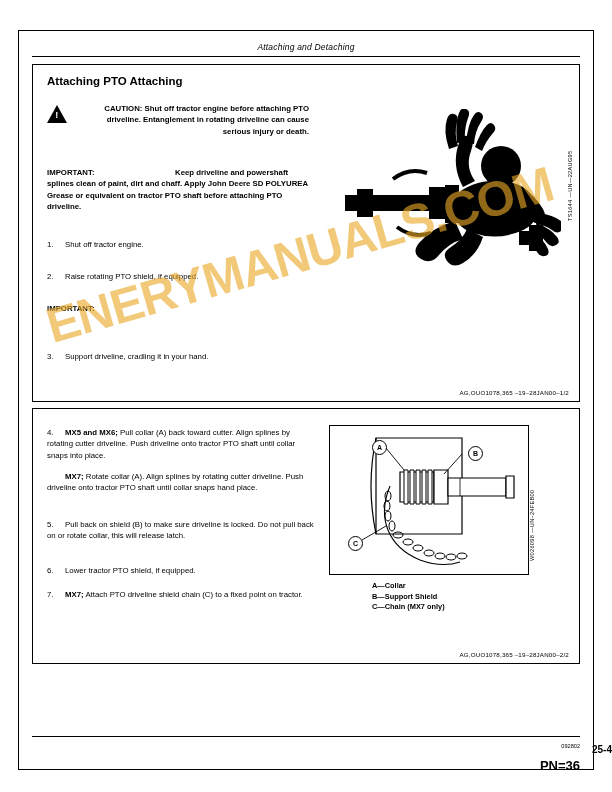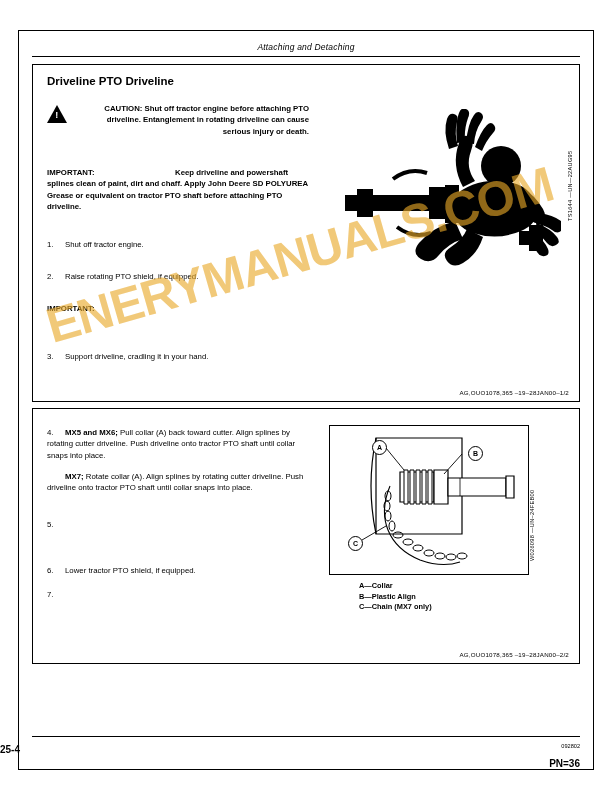--- a/index.html
+++ b/index.html
@@ -180,59 +180,59 @@
     left: 296px;
     top: 16px;
     width: 200px;
     height: 150px;
     border: 1px solid #000;
     box-sizing: border-box;
   }
 
   .legend {
     position: absolute;
-    left: 326px;
+    left: 339px;
     top: 172px;
     font-size: 7.4px;
     line-height: 10.6px;
     font-weight: bold;
   }
 
   
   .footer-rule {
     position: absolute;
     left: 32px;
     top: 736px;
     width: 548px;
     height: 1px;
     background: #000;
   }
   .page-num {
     position: absolute;
     left: 0;
     top: 744px;
     width: 612px;
-    text-align: left;
+    text-align: right;
     font-size: 10px;
     font-weight: bold;
   }
   .footer-right {
     position: absolute;
     right: 32px;
     top: 742px;
     text-align: right;
     font-size: 5.6px;
     line-height: 8px;
   }
   .footer-pn {
     position: absolute;
     right: 32px;
     top: 758px;
     text-align: right;
-    font-size: 10px;
+    font-size: 13px;
     font-weight: bold;
   }
 
   
   .watermark {
     position: absolute;
     left: 0;
     top: 0;
     width: 612px;
     height: 792px;
@@ -271,21 +271,21 @@
 
 <div class="page">
 
   <div class="page-frame"></div>
 
   <div class="running-header">Attaching and Detaching</div>
   <div class="header-rule"></div>
 
   <div class="box box-top">
 
-    <div class="section-title">Driveline PTO Driveline</div>
+    <div class="section-title">Attaching PTO Attaching</div>
 
     <div class="caution-wrap">
       <div class="warn-tri"></div>
       <div class="warn-tri-ex">!</div>
       <div class="caution-text">CAUTION: Shut off tractor engine before attaching PTO driveline. Entanglement in rotating driveline can cause serious injury or death.</div>
     </div>
 
     <div class="important-block" style="left:14px; top:102px; width:262px;">
       <span class="imp-label">IMPORTANT:</span>
       <span class="imp-body">Keep driveline and powershaft splines clean of paint, dirt and chaff. Apply John Deere SD POLYUREA Grease or equivalent on tractor PTO shaft before attaching PTO driveline.</span>
@@ -368,35 +368,39 @@
 
     <div class="numlist-item" style="left:14px; top:18px; width:268px;">
       <span class="num">4.</span>
       <span class="numbody">
         <b>MX5 and MX6;</b><span> Pull collar (A) back toward cutter. Align splines by rotating cutter driveline. Push driveline onto tractor PTO shaft until collar snaps into place.</span>
       </span>
     </div>
 
     <div class="numlist-item" style="left:14px; top:62px; width:268px;">
       <span class="numbody" style="margin-left:18px;">
-        <b>MX7;</b><span> Rotate collar (A). Align splines by rotating cutter driveline. Push driveline onto tractor PTO shaft until collar snaps into place.</span>
+        <b>MX7;</b><span> Rotate collar (A). Align splines by rotating cutter driveline. Push driveline onto tractor PTO shaft until collar snaps hand place.</span>
       </span>
     </div>
 
     <div class="numlist-item" style="left:14px; top:110px; width:268px;">
       <span class="num">5.</span>
+      <span class="numbody">Pull back on shield (B) to make sure driveline is locked. Do not pull back on or rotate collar, this will release latch.</span>
     </div>
 
     <div class="numlist-item" style="left:14px; top:156px; width:268px;">
       <span class="num">6.</span>
       <span class="numbody">Lower tractor PTO shield, if equipped.</span>
     </div>
 
     <div class="numlist-item" style="left:14px; top:180px; width:268px;">
       <span class="num">7.</span>
+      <span class="numbody">
+        <b>MX7;</b><span> Attach PTO driveline shield chain (C) to a fixed point on tractor.</span>
+      </span>
     </div>
 
     <div class="illus-bottom">
       <svg width="198" height="148" viewBox="0 0 198 148" xmlns="http://www.w3.org/2000/svg">
 
         <g stroke="#000" fill="none" stroke-width="1.2">
           <path d="M46 12 h86 v96 h-86 z"></path>
           <path d="M46 12 q-10 48 0 96"></path>
         </g>
 
@@ -446,21 +450,21 @@
 
       <div class="callout" style="left:42px; top:14px;">A</div>
       <div class="callout" style="left:138px; top:20px;">B</div>
       <div class="callout" style="left:18px; top:110px;">C</div>
     </div>
 
     <div class="sidecode" style="right:44px; top:42px; height:110px;">W026098    —UN–24FEB00</div>
 
     <div class="legend">
       <div>A—Collar</div>
-      <div>B—Plastic Align</div>
+      <div>B—Support Shield</div>
       <div>C—Chain (MX7 only)</div>
     </div>
 
     <div class="figure-credit">AG,OUO1078,365   –19–28JAN00–2/2</div>
   </div>
 
   <div class="footer-rule"></div>
   <div class="page-num">25-4</div>
   <div class="footer-right">092802</div>
   <div class="footer-pn">PN=36</div>

